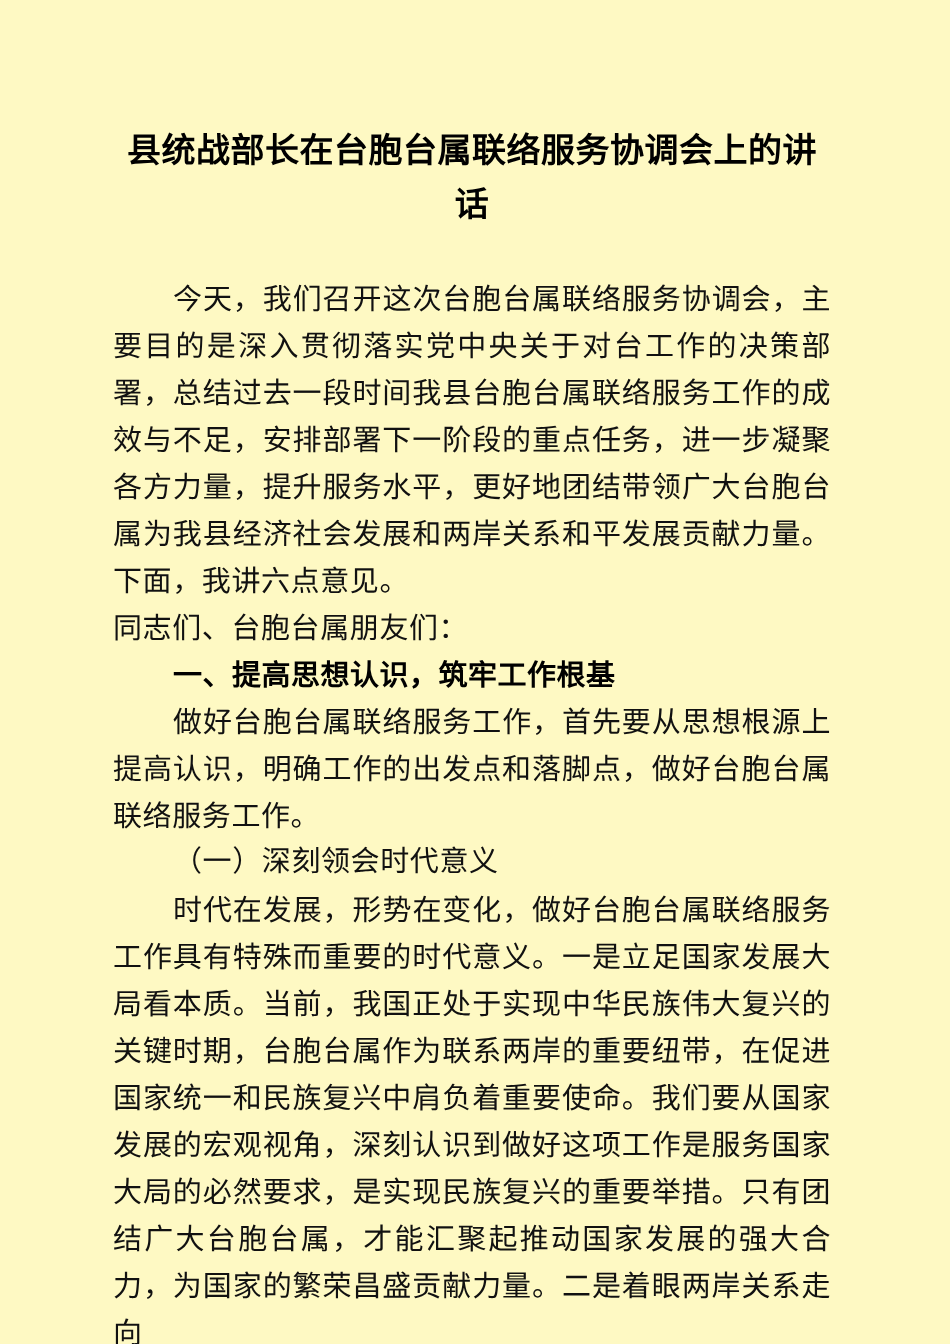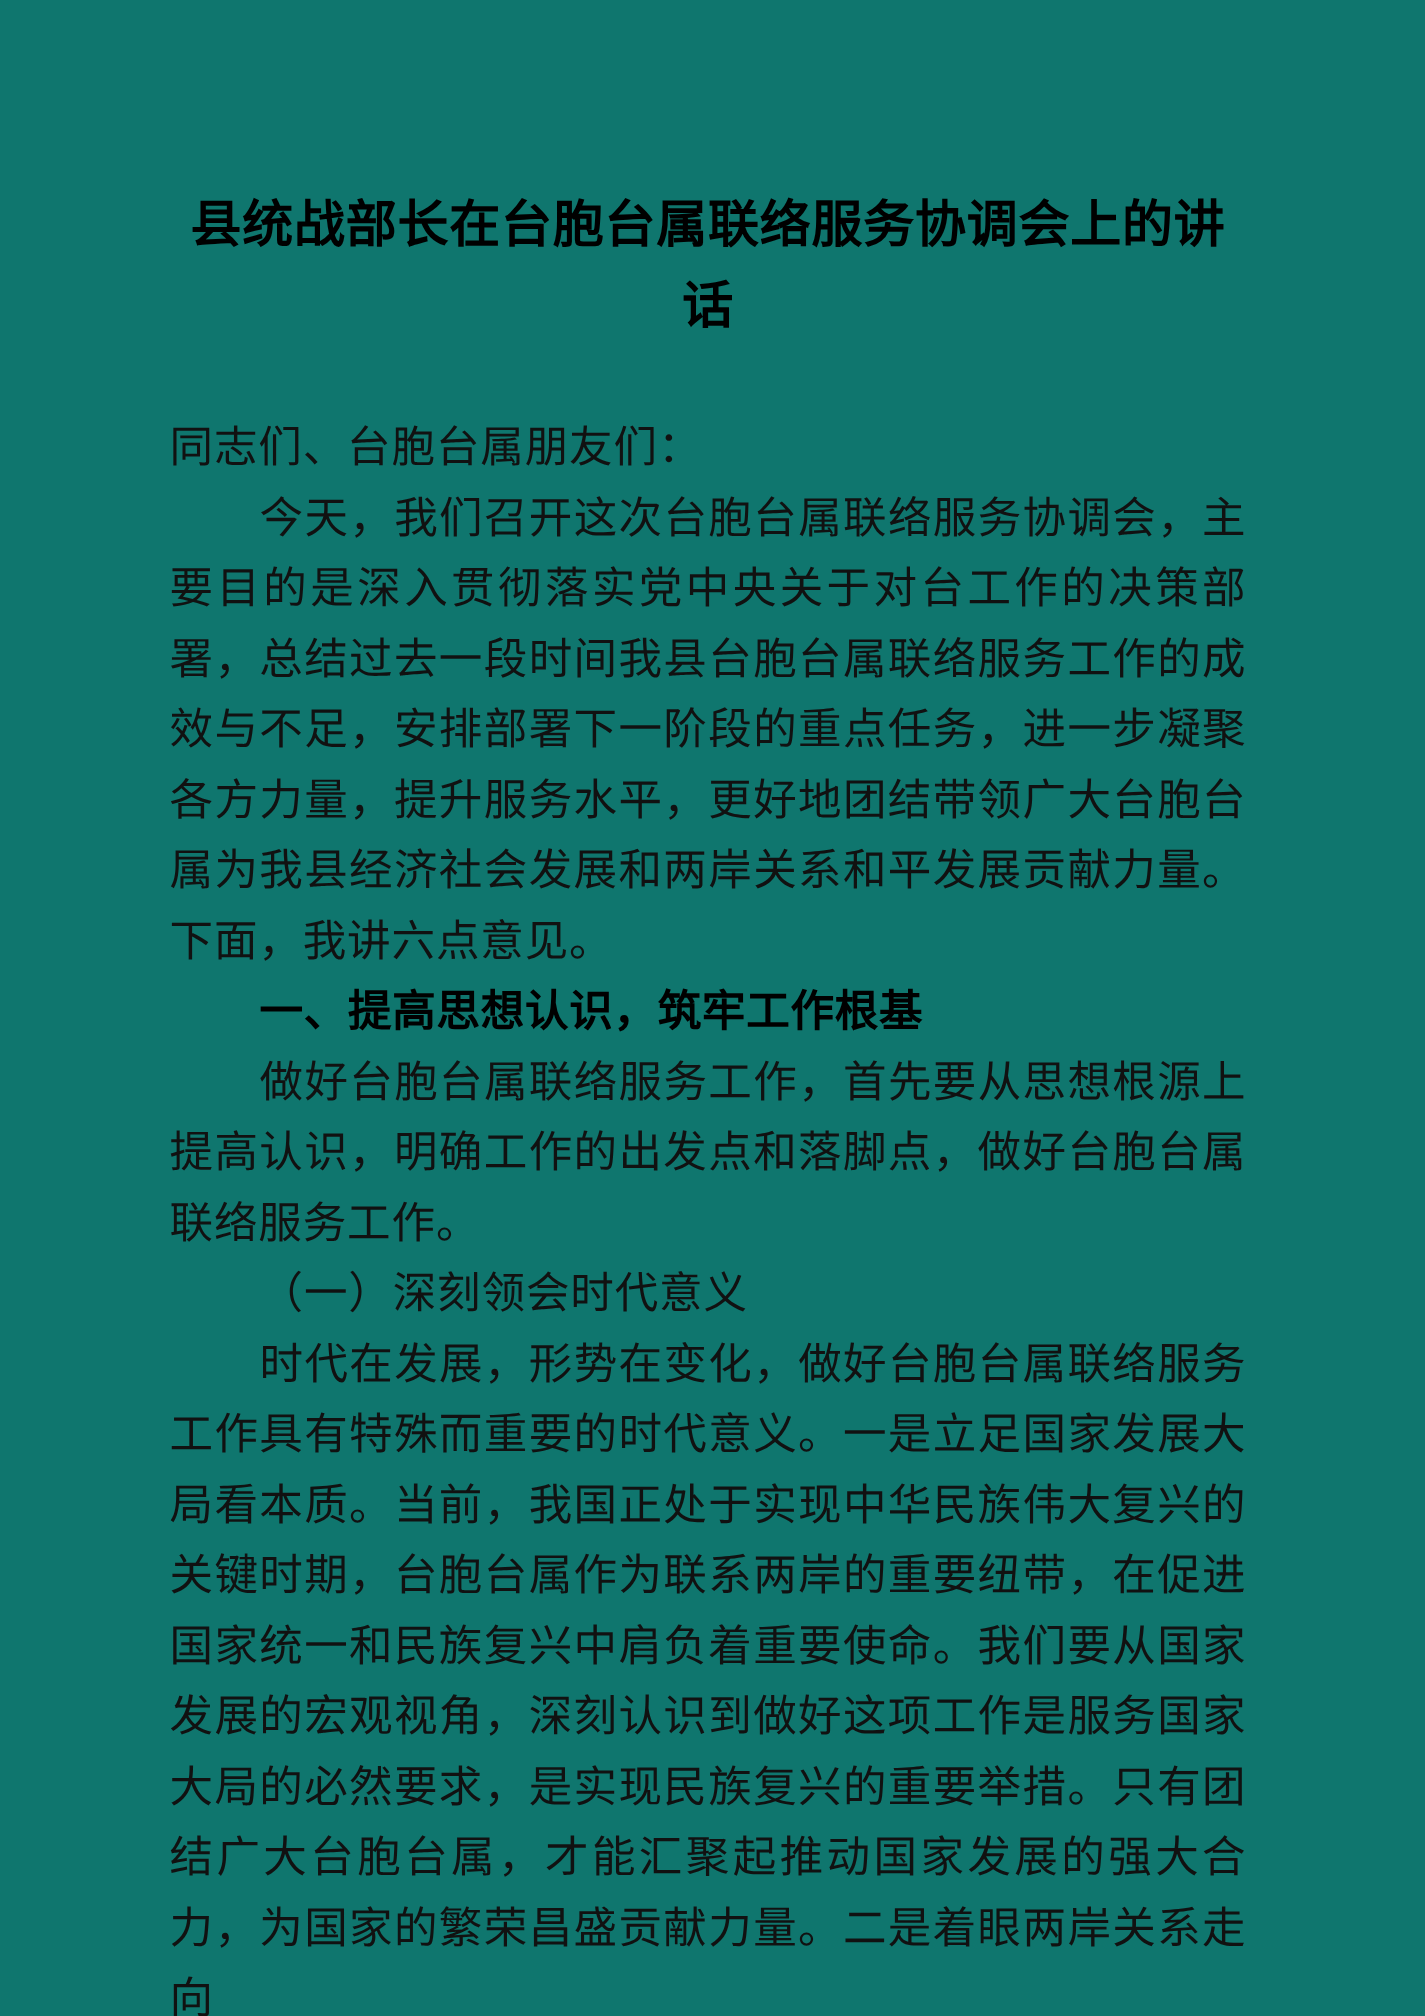--- a/index.html
+++ b/index.html
@@ -15,21 +15,21 @@
     overflow: hidden;
     font-family: "Liberation Serif", "DejaVu Serif", serif;
     color: #000000;
     -webkit-font-smoothing: antialiased;
   }
 
   .page {
     position: relative;
     width: 950px;
     height: 1344px;
-    background: #0f766e;
+    background: #fef9c3;
     box-sizing: border-box;
     padding: 0;
   }
 
   
   .content {
     position: absolute;
     left: 113px;
     top: 0;
     width: 718px;
@@ -85,41 +85,41 @@
     line-height: 47px;
     text-indent: 60px;
     letter-spacing: 0.5px;
     color: #000000;
   }
 
   
   .h2-section {
     margin: 0;
     padding: 0;
-    font-family: Liberation Serif, serif;
+    font-family: Liberation Mono, monospace;
     font-size: 29px;
     line-height: 47px;
     text-indent: 60px;
     letter-spacing: 0.6px;
     color: #111111;
   }
 </style>
 </head>
 <body>
 
 <div class="page">
   <div class="content">
 
     <h1 class="doc-title">县统战部长在台胞台属联络服务协调会上的讲话</h1>
 
     <div class="body-start">
 
+      <p class="para indent">今天，我们召开这次台胞台属联络服务协调会，主要目的是深入贯彻落实党中央关于对台工作的决策部署，总结过去一段时间我县台胞台属联络服务工作的成效与不足，安排部署下一阶段的重点任务，进一步凝聚各方力量，提升服务水平，更好地团结带领广大台胞台属为我县经济社会发展和两岸关系和平发展贡献力量。下面，我讲六点意见。</p>
+
       <p class="para salutation">同志们、台胞台属朋友们：</p>
-
-      <p class="para indent">今天，我们召开这次台胞台属联络服务协调会，主要目的是深入贯彻落实党中央关于对台工作的决策部署，总结过去一段时间我县台胞台属联络服务工作的成效与不足，安排部署下一阶段的重点任务，进一步凝聚各方力量，提升服务水平，更好地团结带领广大台胞台属为我县经济社会发展和两岸关系和平发展贡献力量。下面，我讲六点意见。</p>
 
       <p class="h1-section">一、提高思想认识，筑牢工作根基</p>
 
       <p class="para indent">做好台胞台属联络服务工作，首先要从思想根源上提高认识，明确工作的出发点和落脚点，做好台胞台属联络服务工作。</p>
 
       <p class="h2-section">（一）深刻领会时代意义</p>
 
       <p class="para indent">时代在发展，形势在变化，做好台胞台属联络服务工作具有特殊而重要的时代意义。一是立足国家发展大局看本质。当前，我国正处于实现中华民族伟大复兴的关键时期，台胞台属作为联系两岸的重要纽带，在促进国家统一和民族复兴中肩负着重要使命。我们要从国家发展的宏观视角，深刻认识到做好这项工作是服务国家大局的必然要求，是实现民族复兴的重要举措。只有团结广大台胞台属，才能汇聚起推动国家发展的强大合力，为国家的繁荣昌盛贡献力量。二是着眼两岸关系走向</p>
 
     </div>

